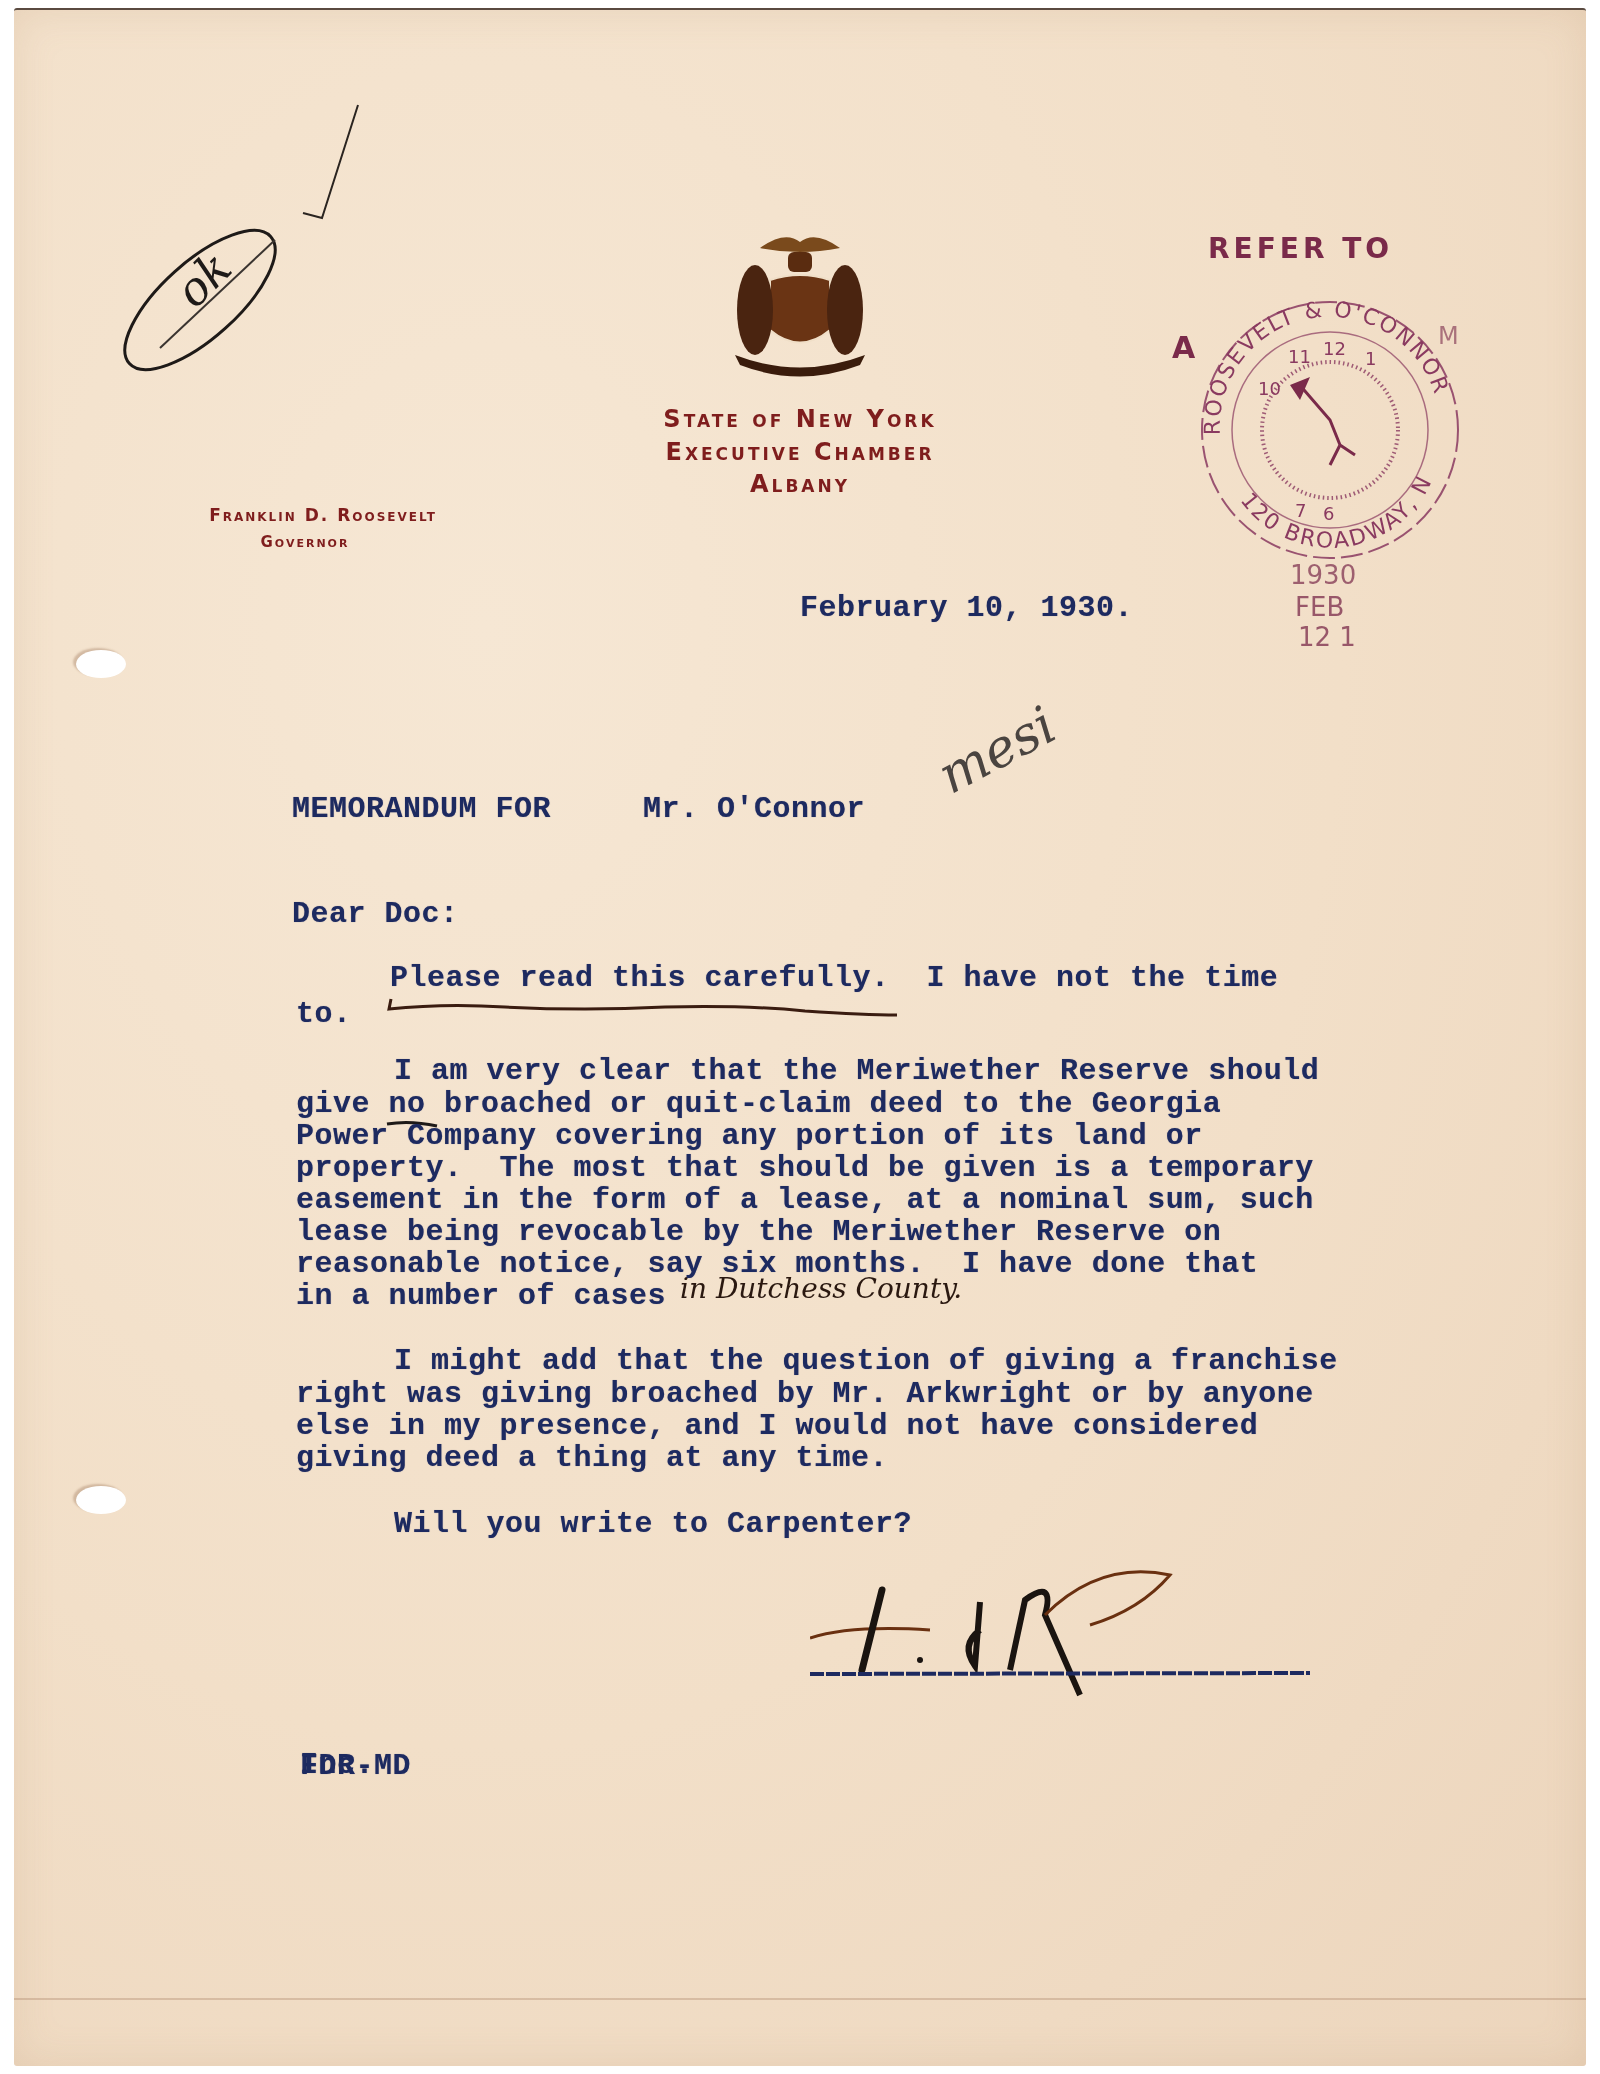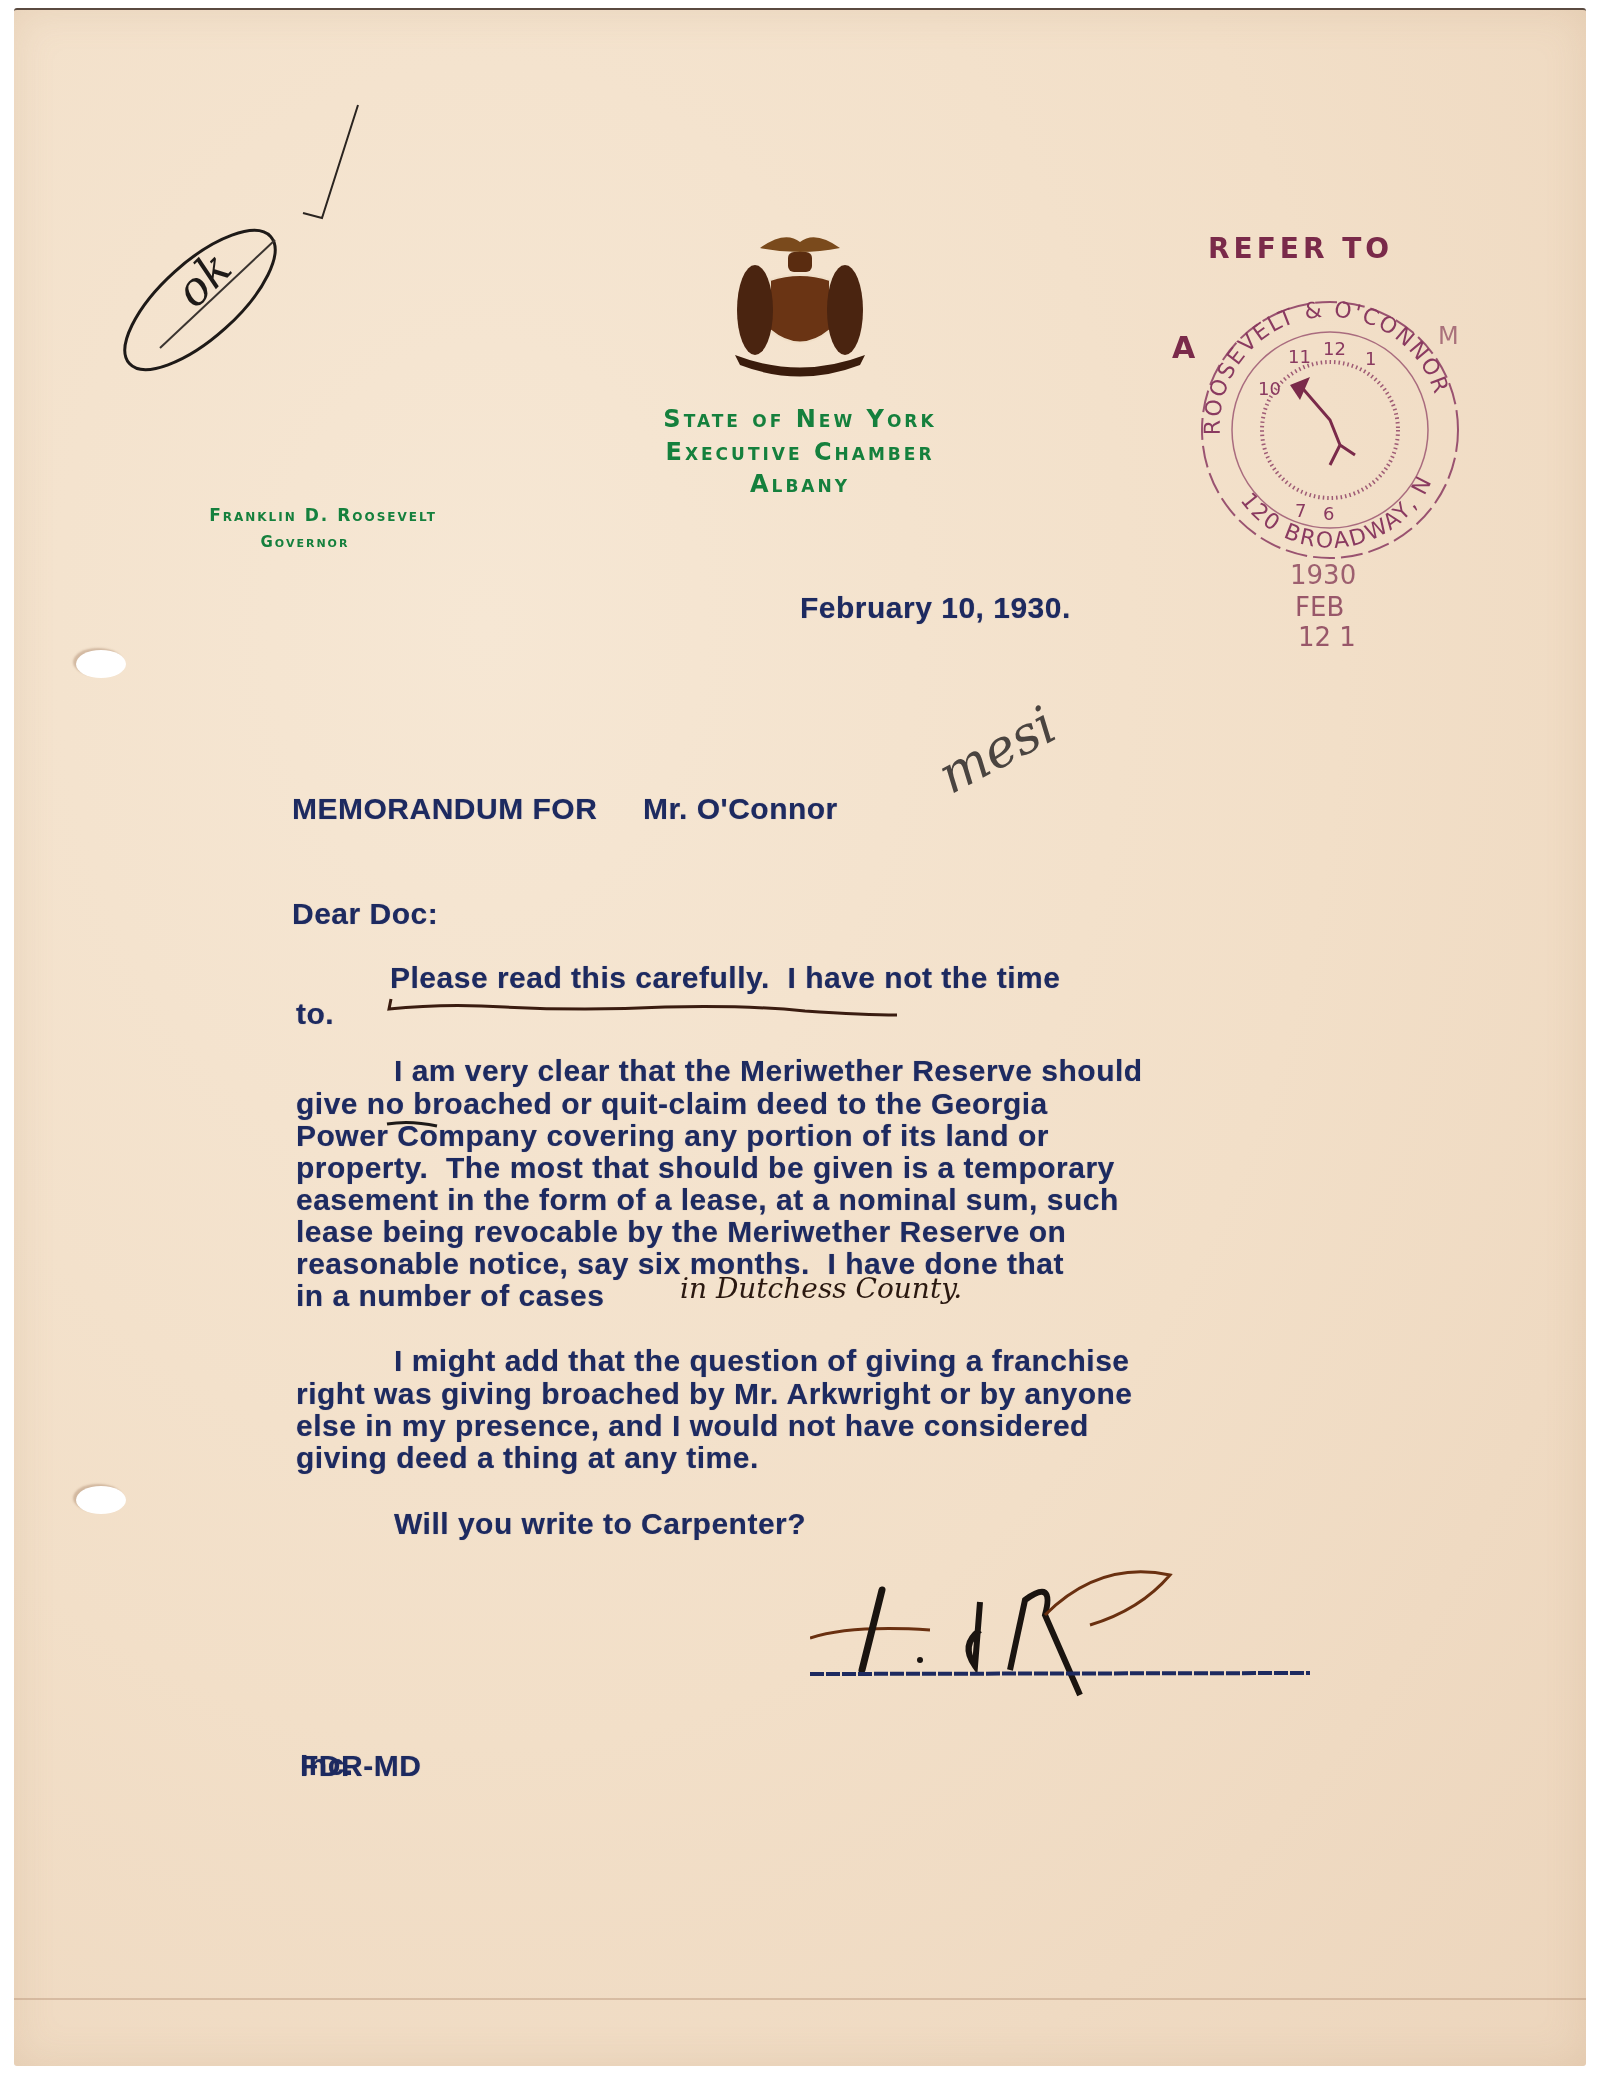--- a/index.html
+++ b/index.html
@@ -14,26 +14,26 @@
   .fold {
     position: absolute; left: 0; right: 0; top: 1988px; height: 2px;
     background: rgba(170,130,100,0.35);
   }
   .hole {
     position: absolute; width: 50px; height: 28px; border-radius: 50%;
     background: #ffffff; box-shadow: -3px -2px 2px rgba(150,110,80,0.35);
   }
   .typed {
     position: absolute;
-    font-family: Liberation Sans, sans-serif;
+    font-family: Liberation Mono, monospace;
     color: #1d2a60; font-size: 30px; line-height: 32px; white-space: pre;
     letter-spacing: 0.5px; font-weight: bold; text-shadow: 0 0 1px rgba(20,30,90,0.4);
   }
   .letterhead {
-    position: absolute; font-family: "DejaVu Sans", sans-serif; color: #15803d;
+    position: absolute; font-family: "DejaVu Sans", sans-serif; color: #7f1d1d;
     text-align: center; letter-spacing: 3px; font-variant: small-caps; font-weight: bold;
   }
   .stamp-text {
     position: absolute; font-family: "DejaVu Sans", sans-serif; color: #7a2a4a;
     font-weight: bold; letter-spacing: 4px;
   }
   .hand {
     position: absolute; font-family: "DejaVu Serif", serif; font-style: italic;
   }
 </style>

